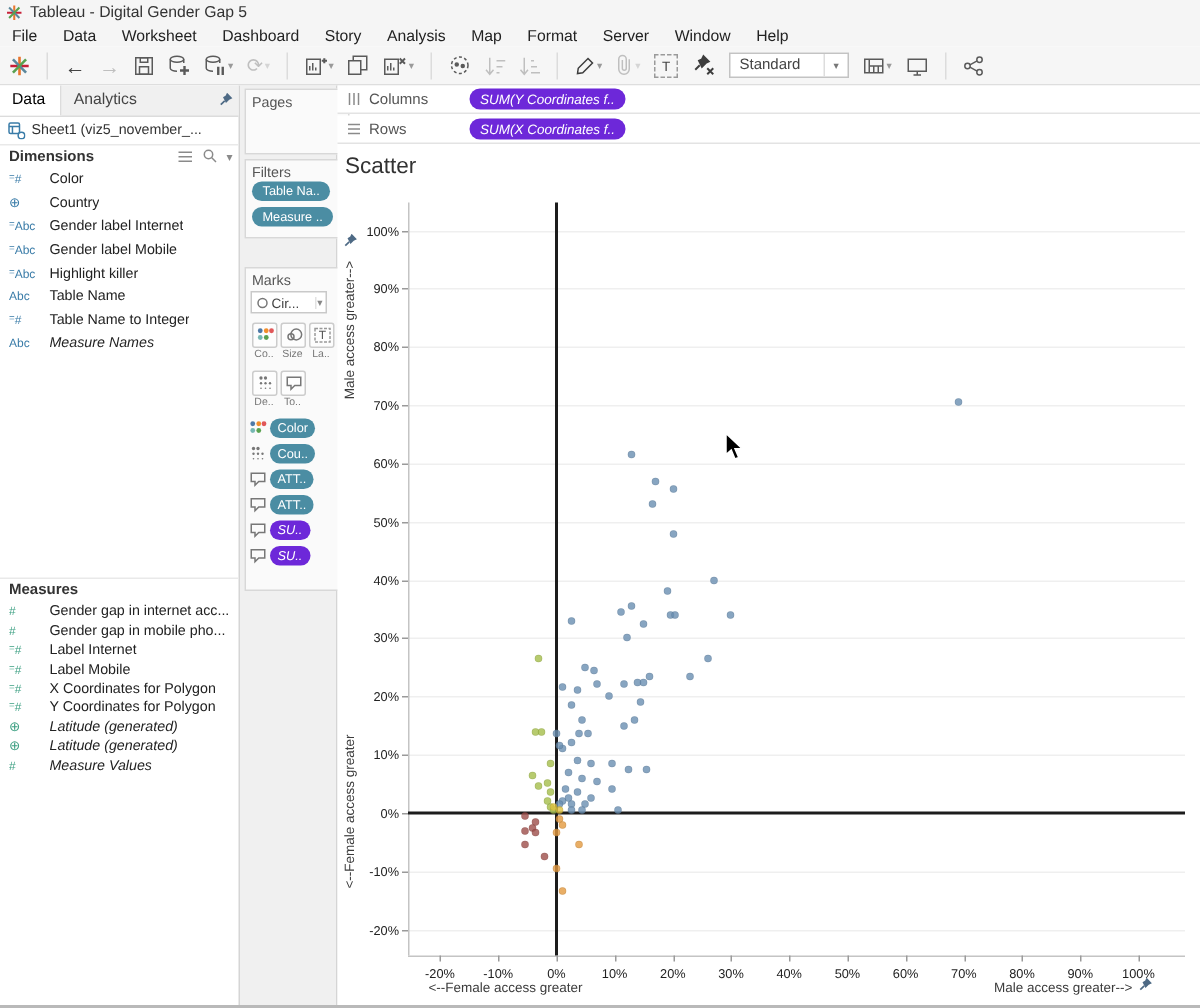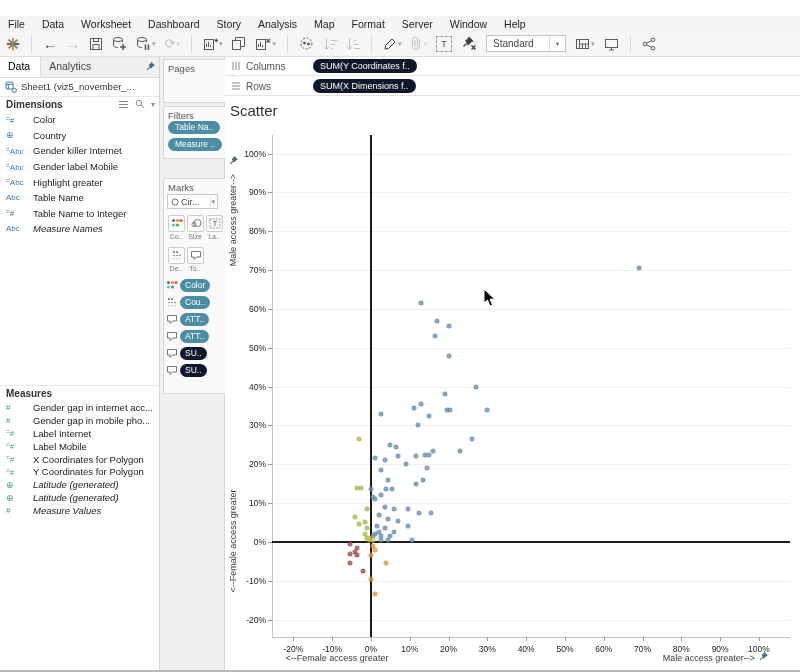--- a/index.html
+++ b/index.html
@@ -35,21 +35,21 @@
   .ficon{width:24px;font-size:8px;text-align:left;white-space:nowrap;}
   .ficon .eq{font-size:6.5px;vertical-align:2px;}
   .ficon.blue{color:#3a7ca8;} .ficon.green{color:#3fa184;}
   .flabel{font-size:9.5px;color:#222;white-space:nowrap;overflow:hidden;}
   .flabel.it{font-style:italic;}
   
   .shelfcol{left:160px;top:57px;width:65px;bottom:0;background:#f0f0f0;border-right:1px solid #d5d5d5;box-sizing:border-box;}
   .card{position:absolute;left:3px;width:70px;background:#fafafa;border:1px solid #d8d8d8;box-sizing:border-box;}
   .cardlabel{font-size:9.5px;color:#555;padding:3px 0 0 4px;}
   .pill{height:13px;border-radius:7px;color:#fff;font-size:8.5px;line-height:13px;padding:0 7px;display:inline-block;box-sizing:border-box;white-space:nowrap;}
-  .pill.teal{background:#4b8da3;} .pill.green{background:#0f172a;}
+  .pill.teal{background:#4b8da3;} .pill.green{background:#6d28d9;font-style:italic;}
   .fpill{position:absolute;left:4px;}
   .marksdrop{position:absolute;left:3px;top:15px;width:51px;height:15px;background:#fff;border:1px solid #c9c9c9;display:flex;align-items:center;font-size:9px;color:#444;padding-left:3px;box-sizing:border-box;}
   .marksdrop .caret{margin-left:auto;font-size:7px;color:#888;padding-right:2px;border-left:1px solid #e2e2e2;}
   .mbtn{position:absolute;width:17px;height:17px;border:1px solid #cccccc;border-radius:2px;background:#fdfdfd;display:flex;align-items:center;justify-content:center;box-sizing:border-box;}
   .mbtnlab{position:absolute;font-size:7px;color:#777;text-align:center;width:20px;}
   .mpillrow{position:absolute;left:2px;display:flex;align-items:center;gap:2px;}
   
   .shelfrow{left:225px;right:0;height:19px;background:#fff;border-bottom:1px solid #e3e3e3;display:flex;align-items:center;padding-left:6px;box-sizing:border-box;gap:5px;}
   .shelflabel{font-size:10px;color:#555;width:62px;}
   .shelfpill{height:14px;line-height:14px;border-radius:7px;font-size:9px;}
@@ -64,20 +64,33 @@
   .tly{position:absolute;font-size:8.5px;color:#222;width:40px;text-align:right;}
   .dot{position:absolute;width:5px;height:5px;border-radius:50%;opacity:.8;transform:translate(-50%,-50%);}
   .atitle{position:absolute;font-size:9px;color:#3c3c3c;}
   .rot{transform:rotate(-90deg);text-align:center;}
   svg{display:block;}
 </style>
 </head>
 <body>
 
 <div id="app">
+  <div class="abs titlebar">
+    <span id="titlelogo">
+        <svg width="11" height="11" viewBox="0 0 16 16">
+          <g stroke-width="2">
+            <line x1="8" y1="1" x2="8" y2="15" stroke="#e8762d"></line>
+            <line x1="1" y1="8" x2="15" y2="8" stroke="#c72037"></line>
+            <line x1="3" y1="3" x2="13" y2="13" stroke="#5b879b"></line>
+            <line x1="13" y1="3" x2="3" y2="13" stroke="#59a14f"></line>
+          </g>
+        </svg>
+      </span>
+    <span class="t">Tableau - Digital Gender Gap 5</span>
+  </div>
   <div class="abs menubar" id="menubar">
       <span class="mi">File</span>
       <span class="mi">Data</span>
       <span class="mi">Worksheet</span>
       <span class="mi">Dashboard</span>
       <span class="mi">Story</span>
       <span class="mi">Analysis</span>
       <span class="mi">Map</span>
       <span class="mi">Format</span>
       <span class="mi">Server</span>
@@ -274,29 +287,29 @@
         <div class="fieldrow" style="top: 55px; height: 15.6px;">
           <span class="ficon blue"><span class="eq">=</span>#</span>
           <span class="flabel">Color</span>
         </div>
         <div class="fieldrow" style="top: 70.6px; height: 15.6px;">
           <span class="ficon blue" style="font-size: 9px;">⊕</span>
           <span class="flabel">Country</span>
         </div>
         <div class="fieldrow" style="top: 86.2px; height: 15.6px;">
           <span class="ficon blue"><span class="eq">=</span>Abc</span>
-          <span class="flabel">Gender killer Internet</span>
+          <span class="flabel">Gender label Internet</span>
         </div>
         <div class="fieldrow" style="top: 101.8px; height: 15.6px;">
           <span class="ficon blue"><span class="eq">=</span>Abc</span>
           <span class="flabel">Gender label Mobile</span>
         </div>
         <div class="fieldrow" style="top: 117.4px; height: 15.6px;">
           <span class="ficon blue"><span class="eq">=</span>Abc</span>
-          <span class="flabel">Highlight greater</span>
+          <span class="flabel">Highlight killer</span>
         </div>
         <div class="fieldrow" style="top: 133px; height: 15.6px;">
           <span class="ficon blue">Abc</span>
           <span class="flabel">Table Name</span>
         </div>
         <div class="fieldrow" style="top: 148.6px; height: 15.6px;">
           <span class="ficon blue"><span class="eq">=</span>#</span>
           <span class="flabel">Table Name to Integer</span>
         </div>
         <div class="fieldrow" style="top: 164.2px; height: 15.6px;">
@@ -489,21 +502,21 @@
     <span class="shelflabel">Columns</span>
     <span class="pill green shelfpill">SUM(Y Coordinates f..</span>
   </div>
   <div class="abs shelfrow" style="top:77px;">
     <span id="rowicon">
         <svg width="10" height="10" viewBox="0 0 10 10" fill="none" stroke="#5a5a5a" stroke-width="1">
           <path d="M1 2 H9 M1 5 H9 M1 8 H9" stroke="#8a8a8a"></path>
         </svg>
       </span>
     <span class="shelflabel">Rows</span>
-    <span class="pill green shelfpill">SUM(X Dimensions f..</span>
+    <span class="pill green shelfpill">SUM(X Coordinates f..</span>
   </div>
 
   <div class="abs worksheet" id="worksheet">
     <div class="wstitle">Scatter</div>
     <div id="plot">
         <div class="gridh" style="left: 47px; top: 523.529px; width: 518px;"></div>
         <div class="gridh" style="left: 47px; top: 484.705px; width: 518px;"></div>
         <div class="gridh" style="left: 47px; top: 407.056px; width: 518px;"></div>
         <div class="gridh" style="left: 47px; top: 368.231px; width: 518px;"></div>
         <div class="gridh" style="left: 47px; top: 329.407px; width: 518px;"></div>

